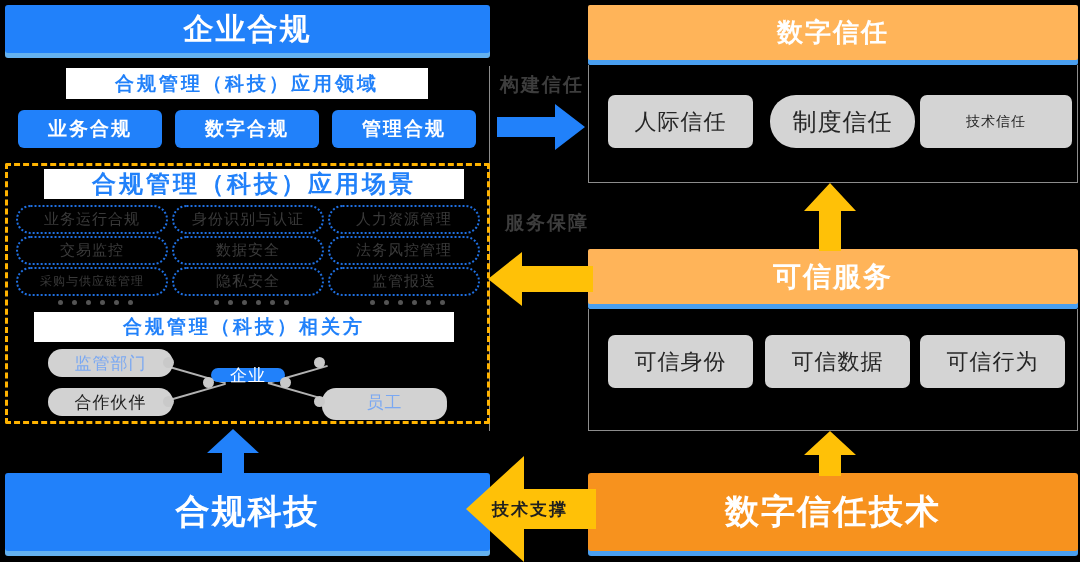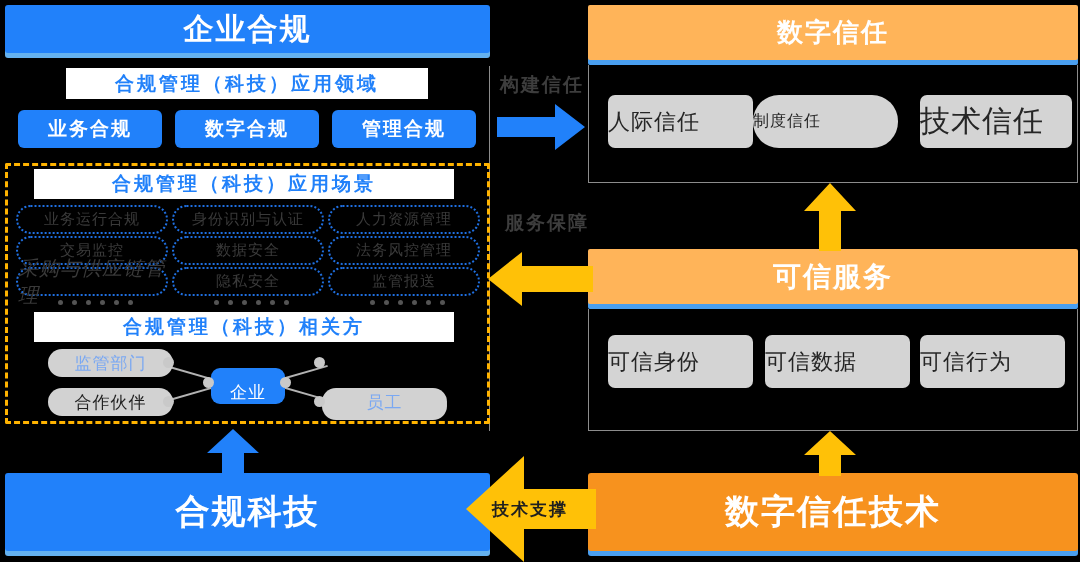--- a/index.html
+++ b/index.html
@@ -29,21 +29,21 @@
 
   
   .chip-blue{
     background:#2181fa;color:#fff;font-weight:bold;border-radius:6px;
     display:flex;align-items:center;justify-content:center;letter-spacing:2px;
   }
 
   
   .chip-gray{
     background:#d4d4d4;color:#262626;border-radius:7px;
-    display:flex;align-items:center;letter-spacing:1px;
+    display:flex;align-items:center;justify-content:center;letter-spacing:1px;
   }
 
   
   .pill-dotted{
     border:2.5px dotted #1f6fe0;border-radius:999px;background:transparent;
     color:#3a3a3a;display:flex;align-items:center;justify-content:center;
     letter-spacing:1px;
   }
 
   
@@ -87,31 +87,31 @@
 </div>
 <div class="abs chip-blue" style="left:175px;top:110px;width:144px;height:38px;font-size:19px;">
   <span>数字合规</span>
 </div>
 <div class="abs chip-blue" style="left:332px;top:110px;width:144px;height:38px;font-size:19px;">
   <span>管理合规</span>
 </div>
 
 <div class="abs dashed-region" style="left:5px;top:163px;width:485px;height:261px;"></div>
 
-<div class="abs caption" style="left:34px;top:169px;width:420px;height:30px;font-size:19px;">
+<div class="abs caption" style="left:44px;top:169px;width:420px;height:30px;font-size:24px;">
   <span>合规管理（科技）应用场景</span>
 </div>
 
 <div class="abs pill-dotted" style="left:16px;top:205px;width:152px;height:29px;font-size:15px;">
   <span>业务运行合规</span>
 </div>
 <div class="abs pill-dotted" style="left:16px;top:236px;width:152px;height:29px;font-size:15px;">
   <span>交易监控</span>
 </div>
-<div class="abs pill-dotted" style="left:16px;top:267px;width:152px;height:29px;font-size:20px;font-style:italic;">
+<div class="abs pill-dotted" style="left:16px;top:267px;width:152px;height:29px;font-size:12px;">
   <span>采购与供应链管理</span>
 </div>
 
 <div class="abs pill-dotted" style="left:172px;top:205px;width:152px;height:29px;font-size:15px;">
   <span>身份识别与认证</span>
 </div>
 <div class="abs pill-dotted" style="left:172px;top:236px;width:152px;height:29px;font-size:15px;">
   <span>数据安全</span>
 </div>
 <div class="abs pill-dotted" style="left:172px;top:267px;width:152px;height:29px;font-size:15px;">
@@ -167,21 +167,21 @@
 </div>
 <div class="abs stake gray" style="left:48px;top:388px;width:125px;height:28px;font-size:17px;color:#1f1f1f;">
   <span>合作伙伴</span>
 </div>
 <div class="abs stake gray" style="left:322px;top:349px;width:125px;height:28px;font-size:17px;color:#1f1f1f;margin-top:43px;">
   <span>客户</span>
 </div>
 <div class="abs stake gray" style="left:322px;top:388px;width:125px;height:28px;font-size:17px;color:#7aa8f2;">
   <span>员工</span>
 </div>
-<div class="abs stake blue" style="left:211px;top:368px;width:74px;height:36px;font-size:17px;border-radius:9px;align-items:flex-end;">
+<div class="abs stake blue" style="left:211px;top:368px;width:74px;height:14px;font-size:17px;border-radius:9px;">
   <span>企业</span>
 </div>
 
 <div class="abs node-dot" style="left:163px;top:357px;"></div>
 <div class="abs node-dot" style="left:163px;top:396px;"></div>
 <div class="abs node-dot" style="left:203px;top:377px;"></div>
 <div class="abs node-dot" style="left:280px;top:377px;"></div>
 <div class="abs node-dot" style="left:314px;top:357px;"></div>
 <div class="abs node-dot" style="left:314px;top:396px;"></div>
 
@@ -195,24 +195,24 @@
 
 <div class="abs banner orange" style="left:588px;top:5px;width:490px;height:55px;font-size:26px;">
   <span>数字信任</span>
 </div>
 
 <div class="abs panel-left" style="left:588px;top:65px;width:490px;height:118px;"></div>
 
 <div class="abs chip-gray" style="left:608px;top:95px;width:145px;height:53px;font-size:22px;">
   <span>人际信任</span>
 </div>
-<div class="abs chip-gray" style="left:753px;top:95px;width:145px;height:53px;font-size:16px;border-radius:26px;">
+<div class="abs chip-gray" style="left:770px;top:95px;width:145px;height:53px;font-size:24px;border-radius:26px;">
   <span>制度信任</span>
 </div>
-<div class="abs chip-gray" style="left:920px;top:95px;width:152px;height:53px;font-size:30px;">
+<div class="abs chip-gray" style="left:920px;top:95px;width:152px;height:53px;font-size:14px;">
   <span>技术信任</span>
 </div>
 
 <div class="abs banner orange" style="left:588px;top:249px;width:490px;height:55px;font-size:28px;">
   <span>可信服务</span>
 </div>
 
 <div class="abs panel-left" style="left:588px;top:309px;width:490px;height:122px;"></div>
 
 <div class="abs chip-gray" style="left:608px;top:335px;width:145px;height:53px;font-size:22px;">

